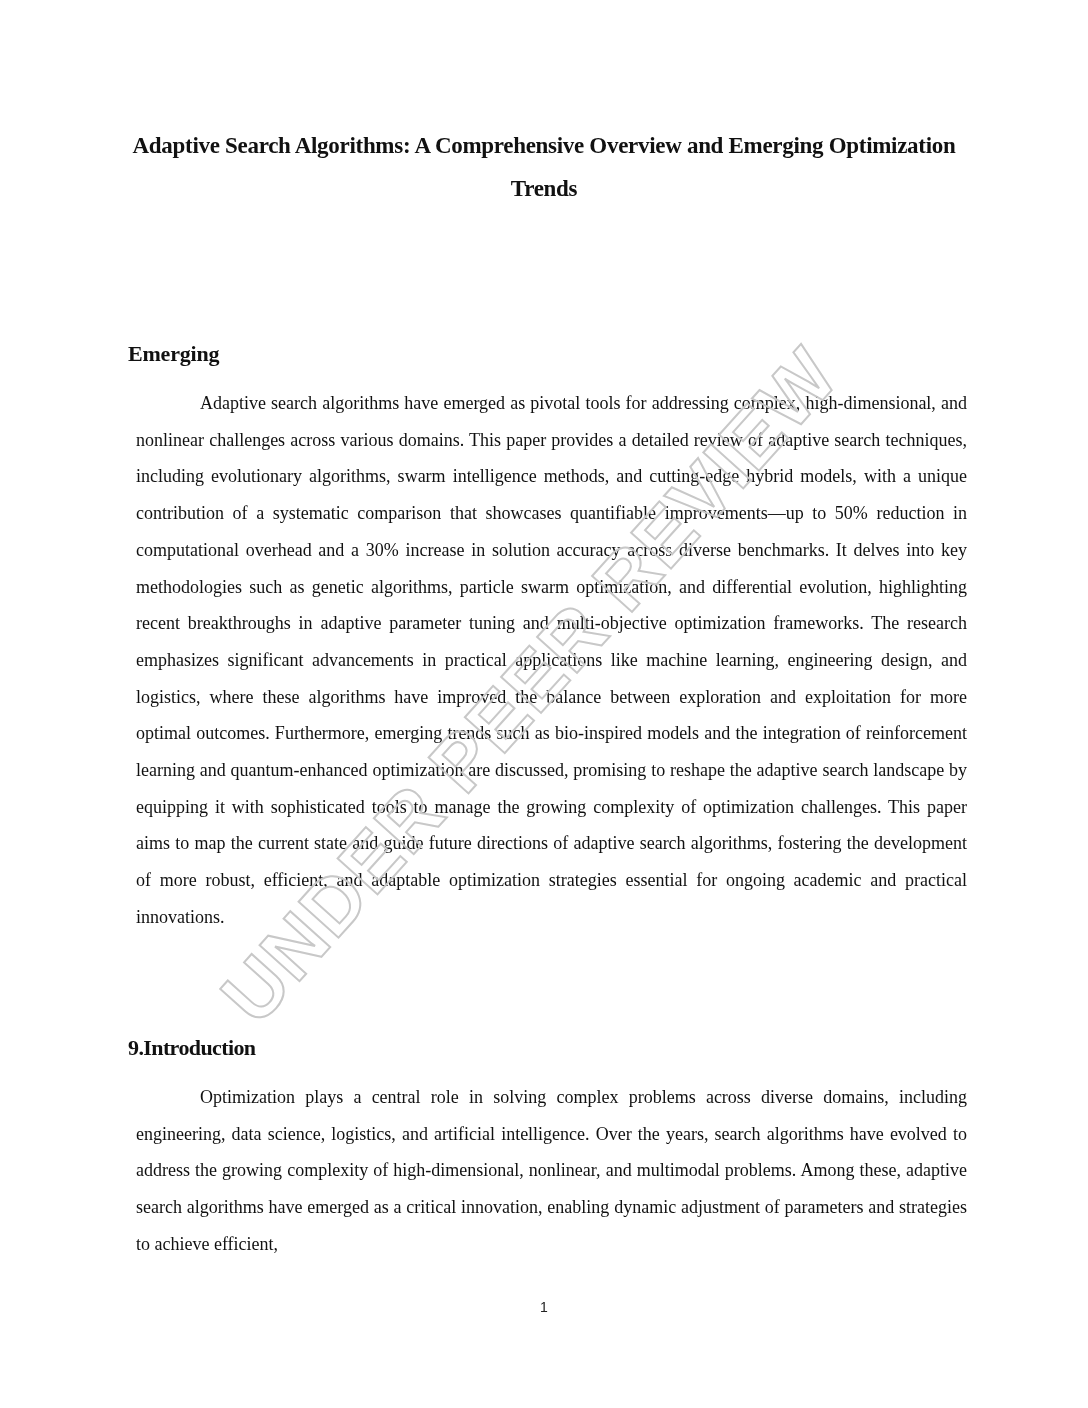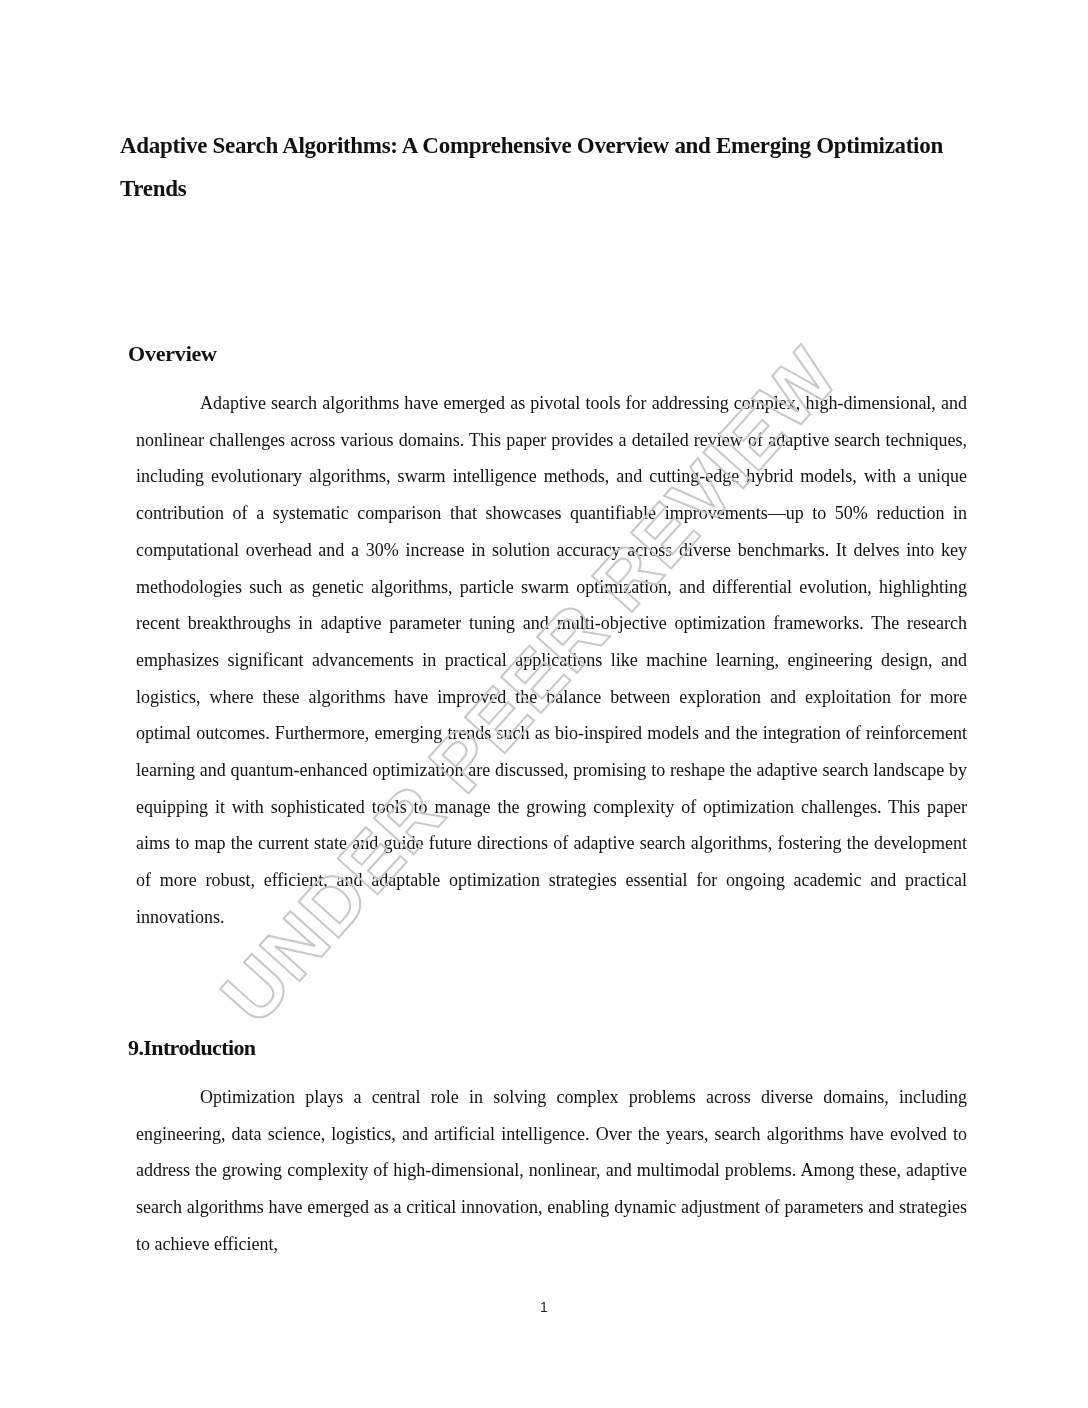--- a/index.html
+++ b/index.html
@@ -4,21 +4,21 @@
 <style>
   html, body { margin: 0; padding: 0; background: #ffffff; }
   body { width: 1088px; height: 1408px; position: relative; overflow: hidden; }
   .page {
     position: absolute; left: 0; top: 0; width: 1088px; height: 1408px;
     background: #ffffff; color: #111111;
     font-family: "Liberation Serif", "DejaVu Serif", serif;
   }
   .title {
     position: absolute; left: 120px; width: 848px; top: 124px;
-    font-weight: bold; font-size: 23px; line-height: 43px;
+    text-align: center; font-weight: bold; font-size: 23px; line-height: 43px;
     letter-spacing: -0.3px;
   }
   .h1 {
     position: absolute; left: 128px; font-weight: bold; font-size: 22px;
     letter-spacing: -0.2px;
   }
   .h-abstract { top: 341px; }
   .h-intro { top: 1035px; letter-spacing: -0.6px; }
   .para {
     position: absolute; left: 128px; width: 831px;
@@ -39,21 +39,21 @@
     color: transparent; -webkit-text-stroke: 2px #c8c8c8;
     pointer-events: none; white-space: nowrap;
   }
 </style>
 </head>
 <body>
 
 <div class="page">
   <div class="title">Adaptive Search Algorithms: A Comprehensive Overview and Emerging Optimization Trends</div>
 
-  <div class="h1 h-abstract">Overview</div>
+  <div class="h1 h-abstract">Emerging</div>
   <p class="para p-abstract">Adaptive search algorithms have emerged as pivotal tools for addressing complex, high-dimensional, and nonlinear challenges across various domains. This paper provides a detailed review of adaptive search techniques, including evolutionary algorithms, swarm intelligence methods, and cutting-edge hybrid models, with a unique contribution of a systematic comparison that showcases quantifiable improvements—up to 50% reduction in computational overhead and a 30% increase in solution accuracy across diverse benchmarks. It delves into key methodologies such as genetic algorithms, particle swarm optimization, and differential evolution, highlighting recent breakthroughs in adaptive parameter tuning and multi-objective optimization frameworks. The research emphasizes significant advancements in practical applications like machine learning, engineering design, and logistics, where these algorithms have improved the balance between exploration and exploitation for more optimal outcomes. Furthermore, emerging trends such as bio-inspired models and the integration of reinforcement learning and quantum-enhanced optimization are discussed, promising to reshape the adaptive search landscape by equipping it with sophisticated tools to manage the growing complexity of optimization challenges. This paper aims to map the current state and guide future directions of adaptive search algorithms, fostering the development of more robust, efficient, and adaptable optimization strategies essential for ongoing academic and practical innovations.</p>
 
   <div class="h1 h-intro">9.Introduction</div>
   <p class="para p-intro">Optimization plays a central role in solving complex problems across diverse domains, including engineering, data science, logistics, and artificial intelligence. Over the years, search algorithms have evolved to address the growing complexity of high-dimensional, nonlinear, and multimodal problems. Among these, adaptive search algorithms have emerged as a critical innovation, enabling dynamic adjustment of parameters and strategies to achieve efficient,</p>
 
   <div class="page-num">1</div>
 
   <div class="watermark">UNDER PEER REVIEW</div>
 </div>
 

